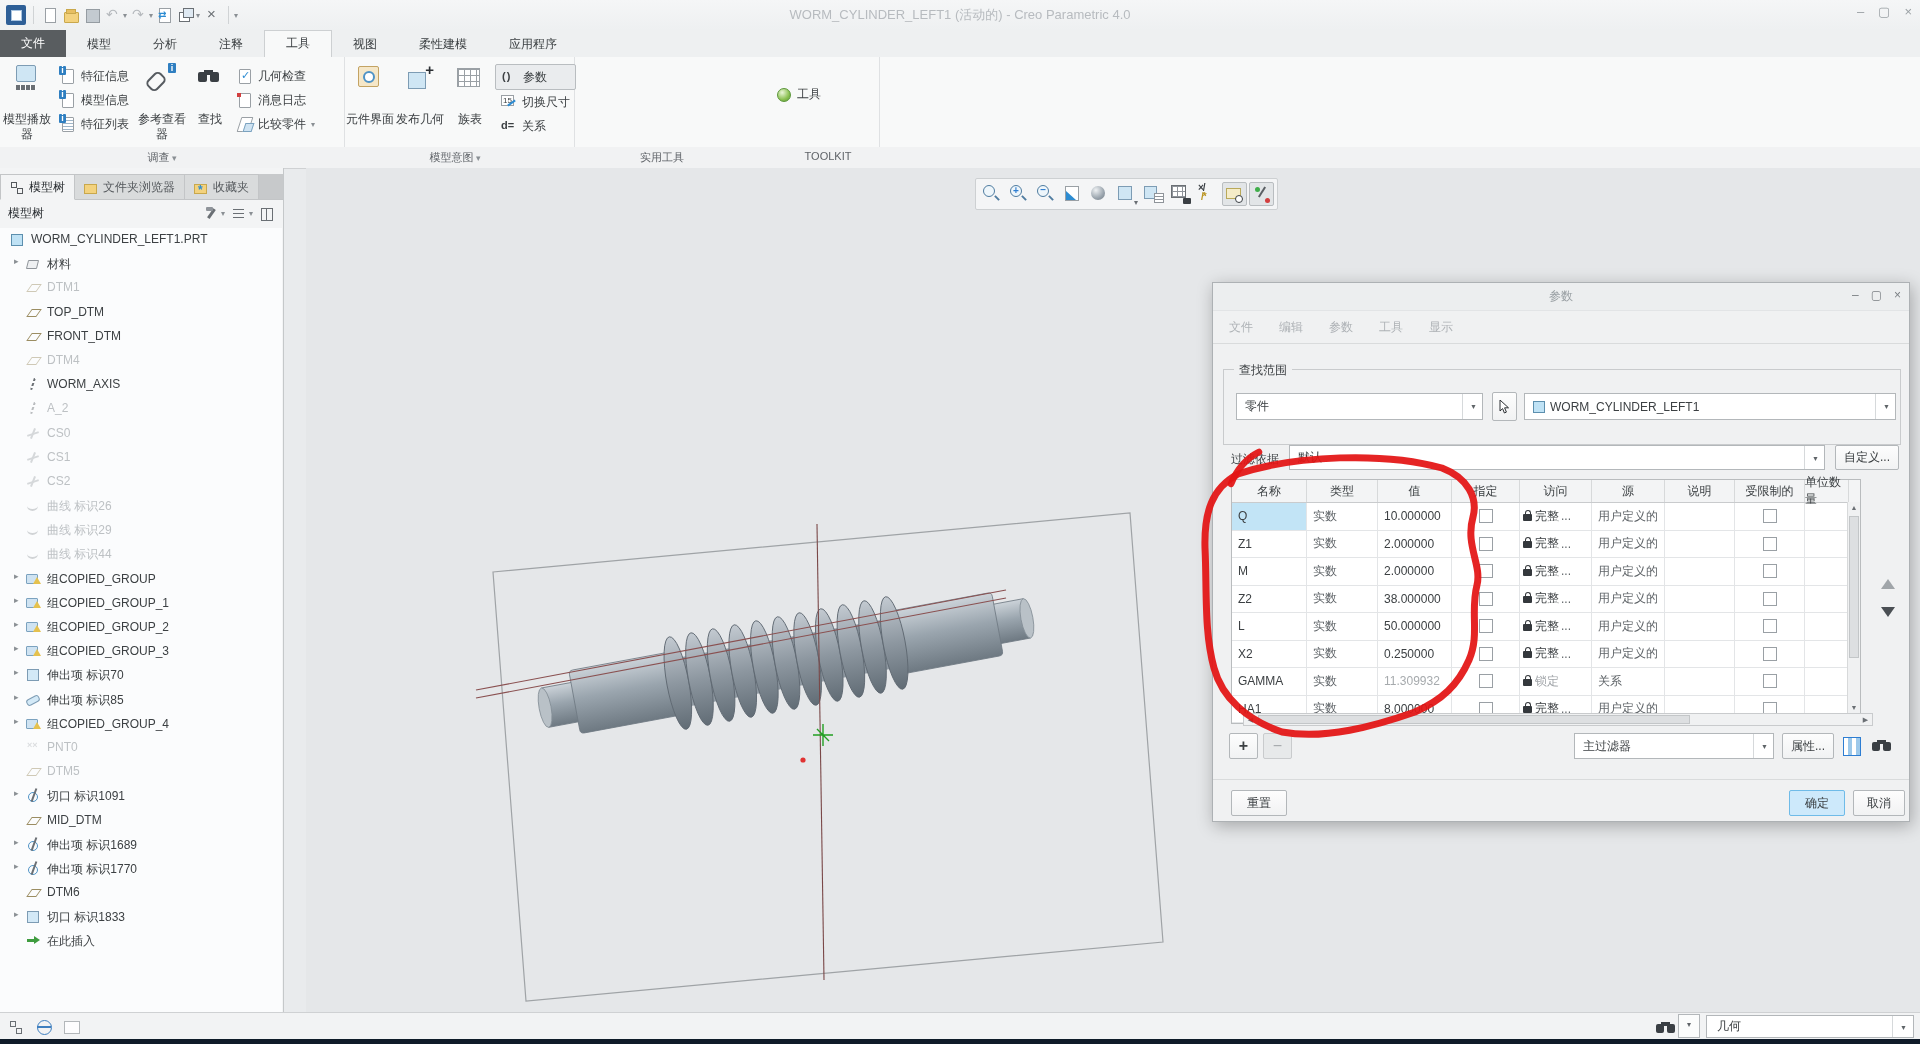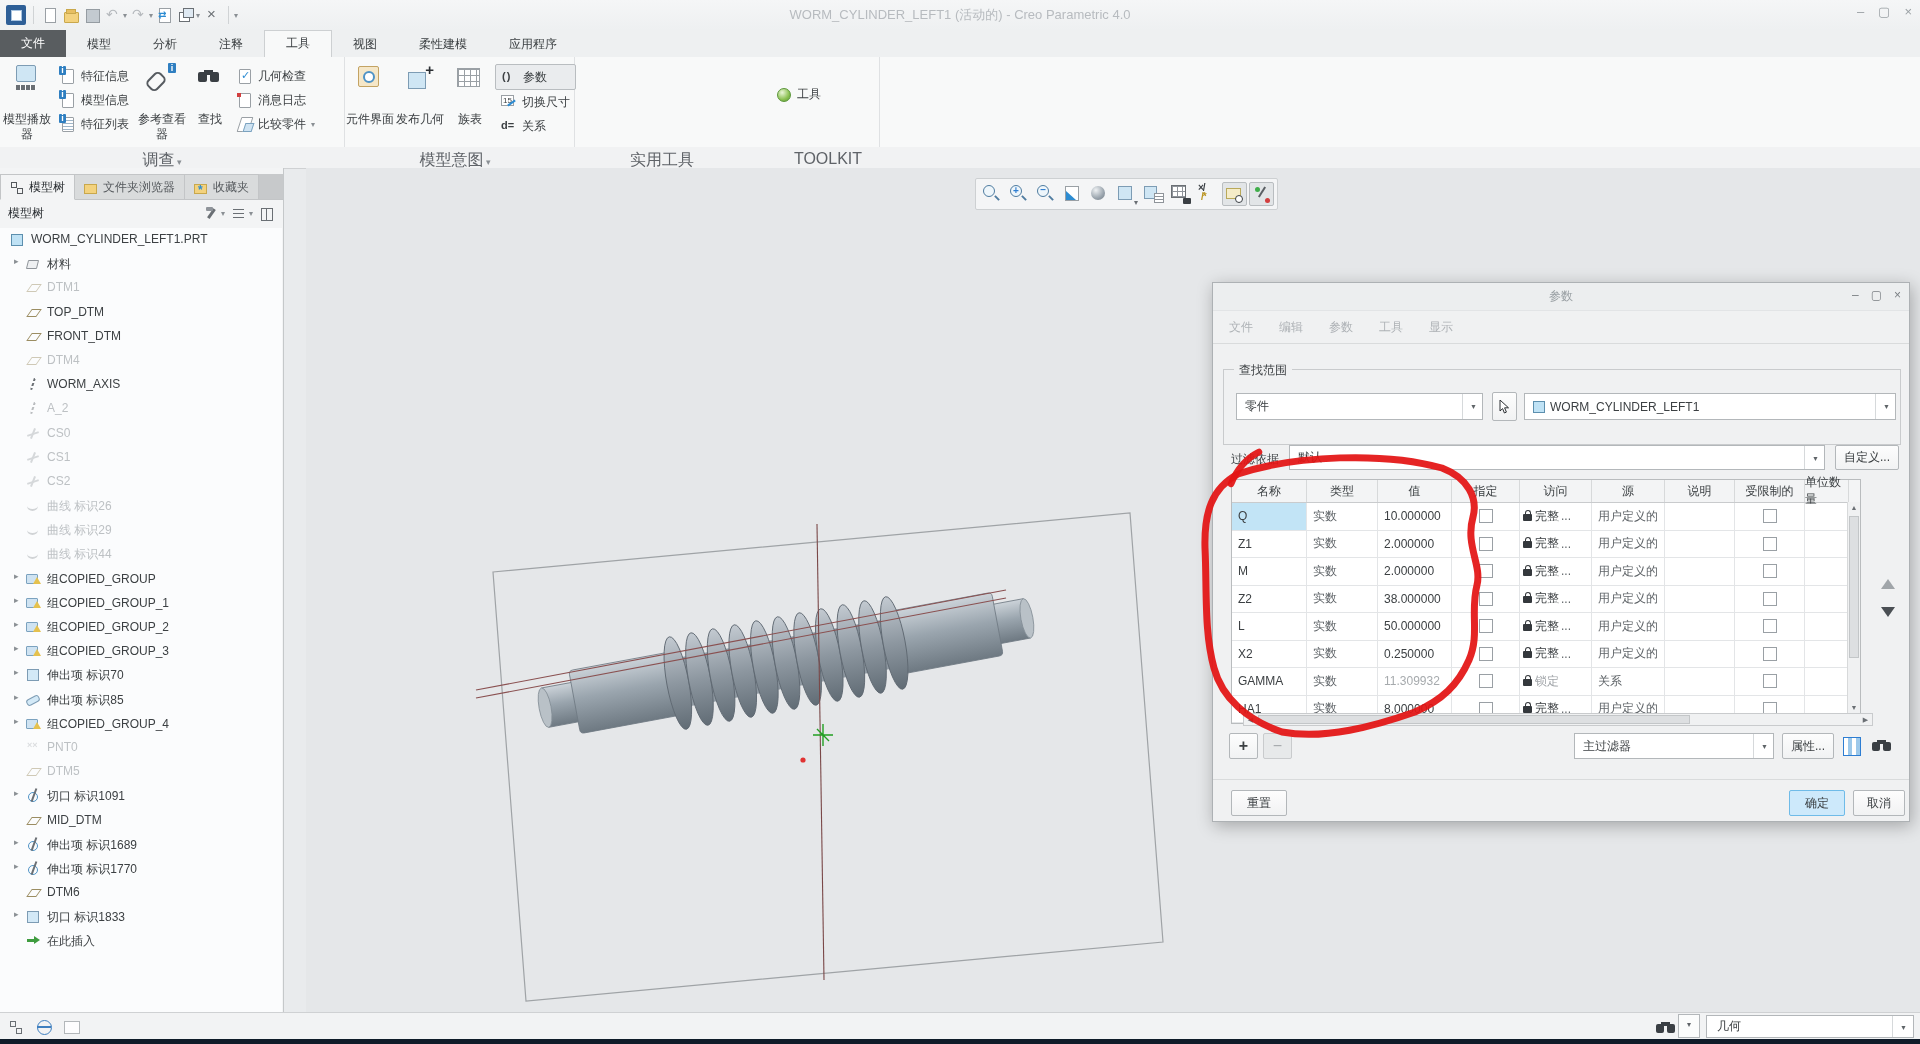--- a/index.html
+++ b/index.html
@@ -38,21 +38,21 @@
   .rr{width:16px;height:16px;position:relative}
   .i-collapse-ribbon::before{content:"∧";position:absolute;left:3px;top:0;color:#6a6f74;font-size:11px}
   .i-search-ribbon::before{content:"";position:absolute;left:2px;top:2px;width:8px;height:8px;border:1.5px solid #6a6f74;border-radius:50%}
   .i-search-ribbon::after{content:"";position:absolute;left:11px;top:11px;width:5px;height:1.5px;background:#6a6f74;transform:rotate(45deg)}
   .i-session::before{content:"";position:absolute;left:1px;top:2px;width:10px;height:10px;border:1.5px solid #8a8f94;border-radius:50%;background:#e6f0e6}
   .i-session::after{content:"▾";position:absolute;right:-3px;top:2px;font-size:8px;color:#6a6f74}
   
   #ribbon{position:absolute;left:0;top:57px;width:1920px;height:90px;background:#f8f9f9;border-bottom:1px solid #e4e6e8}
   .rgroup{position:absolute;top:0;height:90px;border-right:1px solid #dfe1e3;display:flex;align-items:flex-start;padding-top:3px;box-sizing:border-box}
   #labelrow{position:absolute;left:0;top:147px;width:1920px;height:21px;background:#f1f2f3;border-bottom:1px solid #cfd1d3}
-  .glabel{position:absolute;top:3px;font-size:16px;color:#5f6368;text-align:center;cursor:pointer}
+  .glabel{position:absolute;top:3px;font-size:11px;color:#5f6368;text-align:center;cursor:pointer}
   .glabel.caret::after{content:" ▾";font-size:9px;color:#8a8f94}
   .bigbtn{width:54px;display:flex;flex-direction:column;align-items:center;padding-top:4px;cursor:pointer}
   .blabel{margin-top:20px;text-align:center;line-height:15px;font-size:12px;color:#3c4043;white-space:pre-line}
   .smcol{display:flex;flex-direction:column;justify-content:flex-start;padding-top:4px}
   .smbtn{display:flex;align-items:center;height:24px;gap:5px;font-size:12px;color:#3c4043;padding:0 6px;cursor:pointer;white-space:nowrap}
   .smbtn.pressed{border:1px solid #b9bdc0;background:#eaecee;border-radius:2px}
   .smcaret{font-size:8px;color:#8a8f94}
   
   .bi{width:30px;height:28px;position:relative;flex:none}
   .mi{width:16px;height:16px;position:relative;flex:none}

